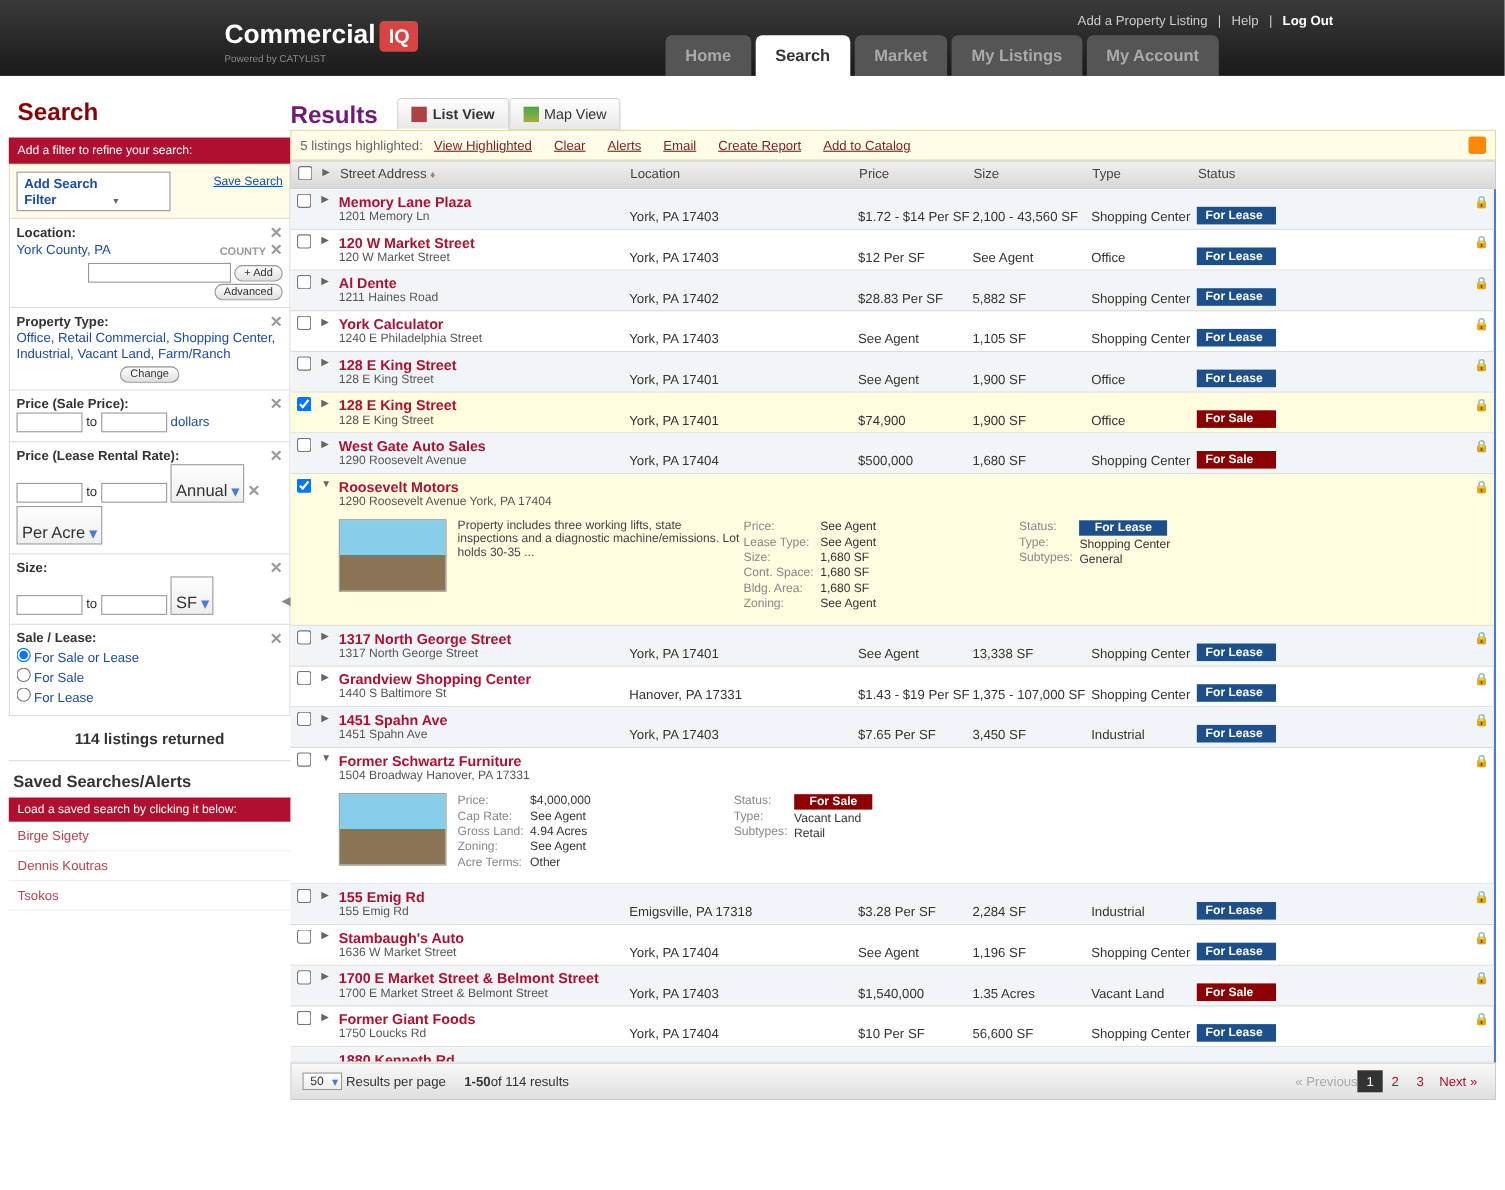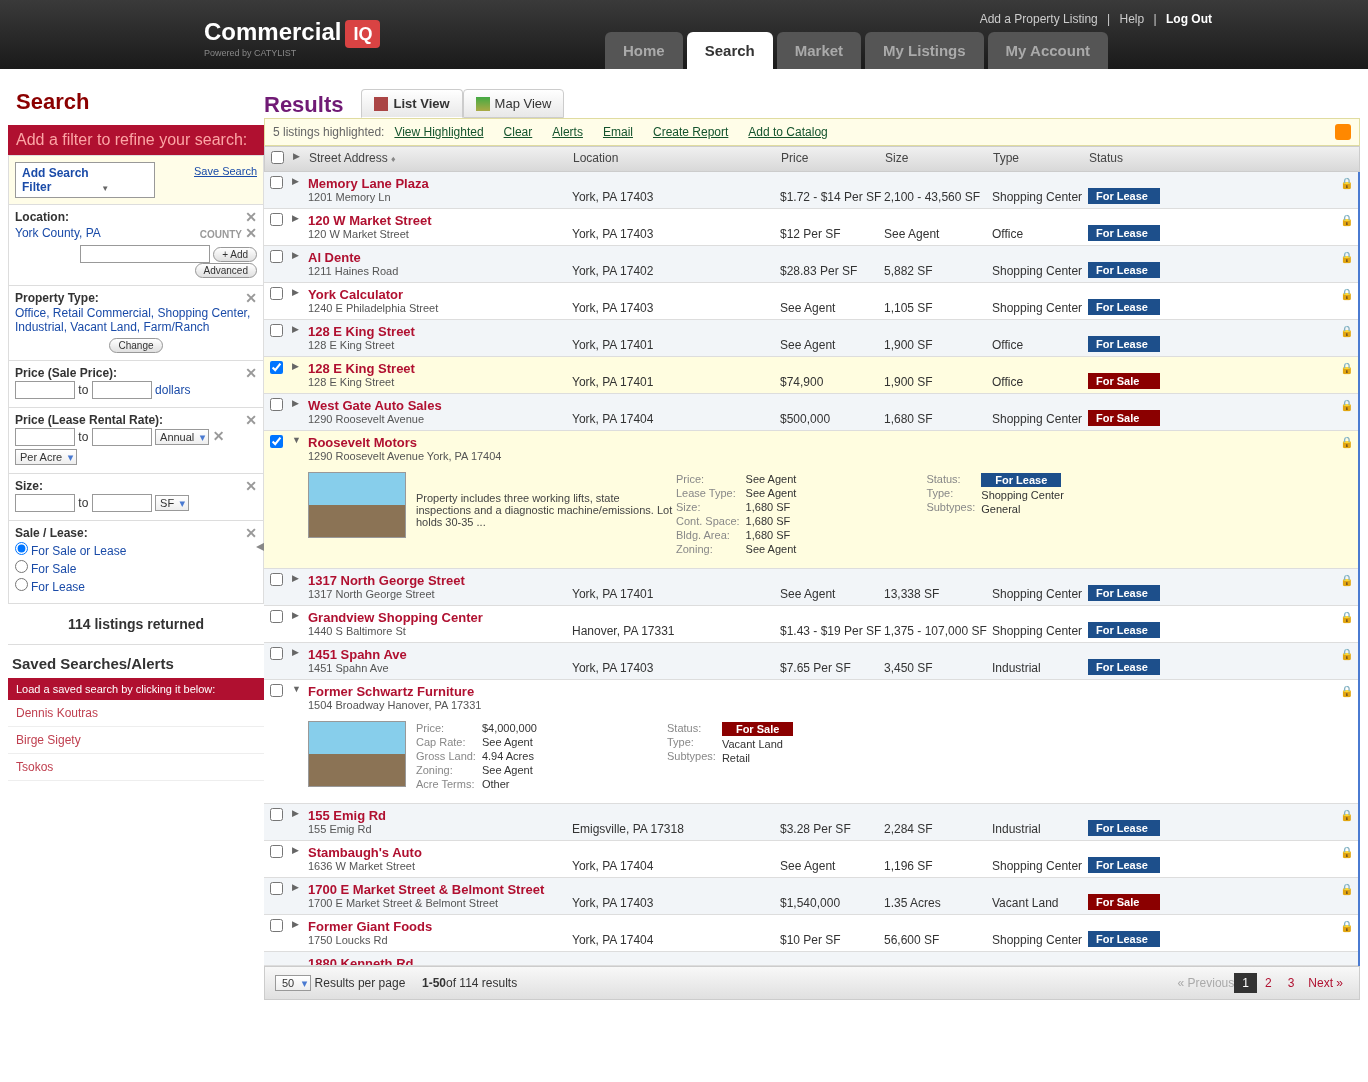--- a/index.html
+++ b/index.html
@@ -14,48 +14,48 @@
 .top-links a { color: #ccc; text-decoration: none; margin: 0 6px; }
 .top-links a:last-child { color: #fff; font-weight: bold; }
 .nav-tabs { position: absolute; bottom: 0; left: 605px; display: flex; }
 .nav-tab { background: #555; color: #aaa; padding: 10px 18px; margin-right: 4px; border-radius: 6px 6px 0 0; font-size: 15px; font-weight: bold; cursor: pointer; }
 .nav-tab.active { background: #fff; color: #333; }
 .main { display: flex; padding: 0 8px; }
 .left-col { width: 256px; padding-top: 20px; }
 .right-col { flex: 1; padding-top: 20px; position: relative; }
 h1.search-title { color: #8b0000; font-size: 22px; font-weight: bold; margin-bottom: 10px; padding-left: 8px; }
 h1.results-title { color: #701a75; font-size: 22px; font-weight: bold; }
-.filter-header { background: #b01030; color: #fca5a5; padding: 6px 8px; font-size: 16px; }
+.filter-header { background: #b01030; color: #ffffff; padding: 6px 8px; font-size: 11px; }
 .filter-box { background: #fffde8; border: 1px solid #ddd; padding: 6px; }
 .add-filter-select { width: 140px; border: 1px solid #999; padding: 3px 6px; color: #1a4ba8; font-weight: bold; background: #fff; cursor: pointer; display: inline-block; }
 .caret-down::after { content: "▼"; font-size: 8px; margin-left: 50px; color: #666; }
 .save-search { color: #1a4ba8; text-decoration: underline; float: right; font-size: 11px; margin-top: 3px; cursor: pointer; }
 .filter-section { border: 1px solid #ddd; border-top: none; padding: 4px 6px 8px 6px; }
 .filter-label { font-weight: bold; font-size: 12px; display: flex; justify-content: space-between; align-items: center; }
 .close-x { color: #999; cursor: pointer; font-size: 14px; font-weight: bold; }
 .filter-link { color: #1a4ba8; font-size: 12px; cursor: pointer; }
 .county-tag { color: #999; font-size: 10px; font-weight: bold; }
 .small-input { width: 60px; border: 1px solid #999; padding: 2px; font-size: 11px; }
 .small-btn { background: linear-gradient(#fff,#e0e0e0); border: 1px solid #999; border-radius: 8px; padding: 1px 8px; font-size: 10px; cursor: pointer; }
-.dropdown-small { border: 1px solid #999; background: linear-gradient(#fff,#eee); padding: 1px 14px 1px 4px; font-size: 11px; cursor: pointer; display: inline-block; position: relative; }
+.dropdown-small { border: 1px solid #999; background: linear-gradient(#fff,#eee); padding: 15px 14px 1px 4px; font-size: 15px; cursor: pointer; display: inline-block; position: relative; }
 .dropdown-small::after { content: "▾"; position: absolute; right: 3px; color: #4a7ad1; }
 .radio-row { padding: 1px 0; }
 .radio-row input { margin-right: 3px; }
 .returned { text-align: center; font-weight: bold; font-size: 14px; padding: 12px 4px; border-bottom: 1px solid #ddd; }
 .saved-header { font-weight: bold; font-size: 15px; padding: 10px 4px 6px 4px; }
 .saved-bar { background: #b01030; color: #fff; padding: 5px 8px; font-size: 11px; }
 .saved-item { color: #c04050; padding: 6px 8px; border-bottom: 1px solid #eee; cursor: pointer; font-size: 12px; }
 .collapse-arrow { position: absolute; left: -8px; top: 470px; color: #888; font-size: 12px; cursor: pointer; }
 .results-top { display: flex; align-items: flex-end; margin-bottom: 0; }
 .view-tabs { display: flex; margin-left: 18px; }
 .view-tab { border: 1px solid #ccc; padding: 6px 12px; background: linear-gradient(#fff, #e8e8e8); display: flex; align-items: center; cursor: pointer; font-size: 13px; border-radius: 4px 4px 0 0; }
 .view-tab.active { font-weight: bold; border-bottom: 1px solid #fff; }
 .view-icon { width: 14px; height: 14px; margin-right: 5px; display: inline-block; }
 .action-bar { background: #fffde8; border: 1px solid #e0dca0; padding: 5px 8px; display: flex; align-items: center; font-size: 12px; color: #666; text-align: right; }
-.action-bar a { color: #14532d; text-decoration: underline; cursor: pointer; margin: 0 10px; }
+.action-bar a { color: #7f1d1d; text-decoration: underline; cursor: pointer; margin: 0 10px; }
 .rss-icon { width: 16px; height: 16px; background: #f80; border-radius: 3px; margin-left: auto; position: relative; }
 .table-header { background: linear-gradient(#f0f0f0, #d8d8d8); border: 1px solid #ccc; display: flex; padding: 4px 6px; font-size: 12px; color: #444; }
 .col-check { width: 22px; }
 .col-expand { width: 16px; }
 .col-addr { width: 264px; }
 .col-loc { width: 208px; }
 .col-price { width: 104px; }
 .col-size { width: 108px; }
 .col-type { width: 96px; }
 .col-status { width: 80px; }
@@ -64,21 +64,21 @@
 .listing-row.highlighted { background: #fffde0; }
 .listing-title { color: #b01030; font-weight: bold; font-size: 13px; cursor: pointer; }
 .listing-sub { color: #555; font-size: 11px; }
 .lock-icon { position: absolute; right: 6px; top: 4px; width: 12px; height: 12px; }
 .lock-icon::before { content: "🔒"; font-size: 11px; color: #cc9900; }
 .status-badge { color: #fff; font-size: 11px; padding: 2px 8px; display: inline-block; width: 72px; font-weight: bold; }
 .status-lease { background: #1d4f8b; }
 .status-sale { background: #8b0000; }
 .expanded-content { display: flex; margin-top: 6px; padding: 4px 0 8px 0; }
 .expanded-img { width: 98px; height: 66px; background: linear-gradient(#87CEEB 50%, #8B7355 50%); border: 1px solid #999; margin-right: 10px; flex-shrink: 0; }
-.expanded-desc { width: 260px; font-size: 11px; color: #444; margin-top: 20px; }
+.expanded-desc { width: 260px; font-size: 11px; color: #444; }
 .expanded-details { display: flex; gap: 30px; font-size: 11px; }
 .detail-col { display: flex; gap: 6px; }
 .detail-labels { color: #888; }
 .detail-labels div, .detail-values div { padding: 1px 0; }
 .status-small { background: #1d4f8b; color: #fff; padding: 1px 14px; font-size: 11px; font-weight: bold; display: inline-block; }
 .status-small.sale { background: #8b0000; }
 .footer-bar { background: linear-gradient(#f8f8f8, #e0e0e0); border: 1px solid #ccc; padding: 6px 10px; display: flex; align-items: center; font-size: 12px; }
 .page-num { padding: 3px 8px; cursor: pointer; color: #b01030; }
 .page-num.active { background: #333; color: #fff; }
 .page-next { color: #b01030; cursor: pointer; padding: 3px 6px; }
@@ -171,22 +171,22 @@
             <span>Sale / Lease:</span>
             <span class="close-x">✕</span>
           </div>
       <div class="radio-row"><input type="radio" name="sl" checked="" style=""><span class="filter-link">For Sale or Lease</span></div>
       <div class="radio-row"><input type="radio" name="sl" style=""><span class="filter-link">For Sale</span></div>
       <div class="radio-row"><input type="radio" name="sl" style=""><span class="filter-link">For Lease</span></div>
     </div>
     <div class="returned">114 listings returned</div>
     <div class="saved-header">Saved Searches/Alerts</div>
     <div class="saved-bar">Load a saved search by clicking it below:</div>
+    <div class="saved-item">Birge Sigety</div>
     <div class="saved-item">Dennis Koutras</div>
-    <div class="saved-item">Birge Sigety</div>
     <div class="saved-item">Tsokos</div>
   </div>
 
   <div class="right-col">
     <span class="collapse-arrow">◀</span>
     <div class="results-top">
       <h1 class="results-title">Results</h1>
       <div class="view-tabs">
         <div class="view-tab active">
               <span class="view-icon" style="background:linear-gradient(#a44,#a44)"></span>

